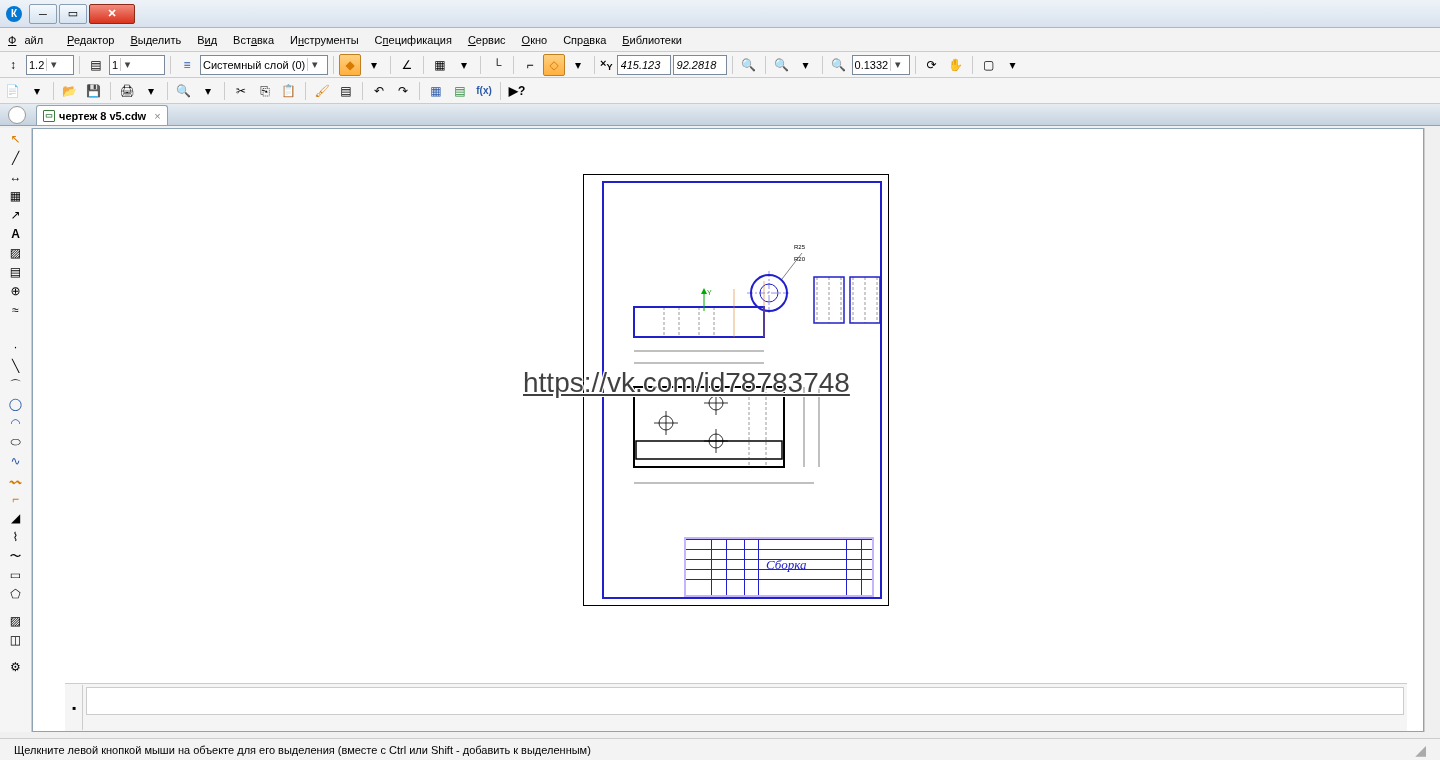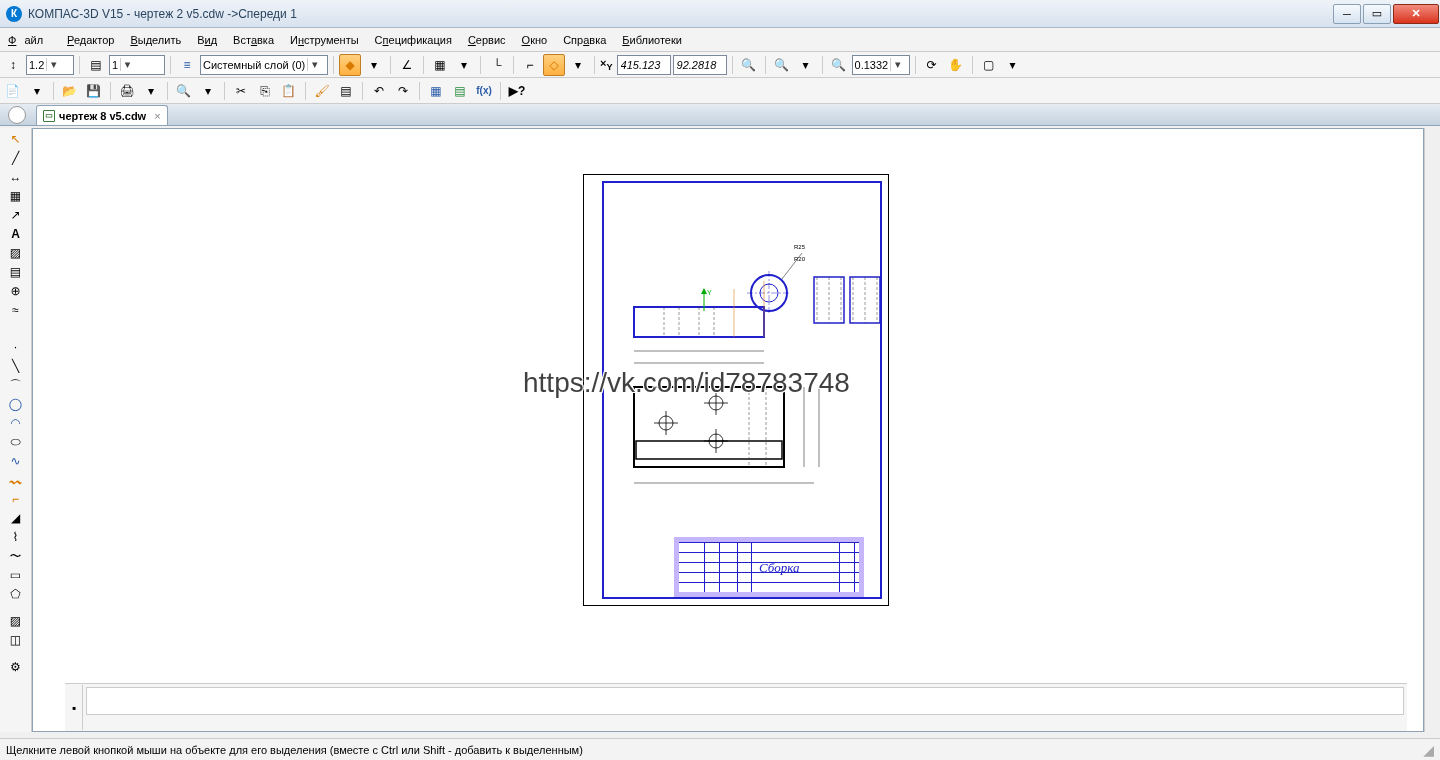--- a/index.html
+++ b/index.html
@@ -24,41 +24,40 @@
 .tab { height:20px; background:#fff; border:1px solid #8fa3b6; border-bottom:none; border-radius:3px 3px 0 0; display:flex; align-items:center; padding:0 6px; gap:4px; font-weight:bold; }
 .tab .x { color:#888; font-weight:normal; margin-left:4px; }
 .tab .ficon { width:12px;height:12px;background:#fff;border:1px solid #3a7a3a;border-radius:1px;font-size:8px;color:#3a7a3a;display:flex;align-items:center;justify-content:center; }
 .work { position:absolute; top:128px; left:0; right:0; bottom:28px; display:flex; }
 .leftbar { width:32px; background:#f5f5f5; border-right:1px solid #ccc; display:flex; flex-direction:column; padding-top:2px; }
 .leftbar .tbtn { width:22px; height:18px; margin:0 auto 1px; }
 .canvas { flex:1; background:#fff; border:1px solid #8fa3b6; position:relative; overflow:hidden; }
 .rightbar { width:16px; background:#f0f0f0; border-left:1px solid #ccc; }
 .drawing { position:absolute; left:550px; top:45px; width:306px; height:432px; border:1px solid #000; background:#fff; }
 .frame { position:absolute; left:18px; top:6px; width:280px; height:418px; border:2px solid #2020cc; }
-.tblock { position:absolute; right:16px; bottom:0; width:190px; height:60px; border:5px solid #c4b5fd; }
+.tblock { position:absolute; right:6px; bottom:0; width:190px; height:60px; border:2px solid #c4b5fd; }
 .tblock .row { border-top:1px solid #2020cc; height:10px; }
 .tblock .col { position:absolute; top:0; bottom:0; border-left:1px solid #2020cc; }
 .tblock .name { position:absolute; left:80px; top:18px; font-style:italic; font-family:serif; font-size:13px; color:#2020cc; }
-.watermark { position:absolute; left:490px; top:238px; font-size:28px; font-family:Arial; color:rgba(30,30,30,.85); text-shadow: -1px -1px 0 #fff, 1px -1px 0 #fff, -1px 1px 0 #fff, 1px 1px 0 #fff; }
+.watermark { position:absolute; left:490px; top:238px; font-size:28px; font-family:Arial; color:rgba(30,30,30,.85); text-shadow: -1px -1px 0 #fff, 1px -1px 0 #fff, -1px 1px 0 #fff, 1px 1px 0 #fff; text-decoration: underline; }
 .bottompanel { position:absolute; left:32px; right:16px; bottom:0; height:48px; background:#f5f5f5; border-top:1px solid #ccc; display:flex; flex-direction:column; }
 .bottompanel .msgarea { flex:1; background:#fff; border:1px solid #ccc; margin:3px; height:28px; }
-.statusbar { position:absolute; left:0; right:0; bottom:0; height:22px; background:#f3f3f3; border-top:1px solid #ccc; display:flex; align-items:center; padding:0 6px; font-size:11px; }
+.statusbar { position:absolute; left:0; right:0; bottom:0; height:22px; background:#f3f3f3; border-top:1px solid #ccc; display:flex; align-items:center; padding:0 14px; font-size:11px; }
 .statusbar .grip { margin-left:auto; color:#aaa; font-size:14px; }
 svg { display:block; }
 .icon-orange { color:#d97a00; }
 .icon-blue { color:#2a5aa8; }
 .icon-green { color:#2a8a3a; }
 .lbl-xy { font-size:11px; font-weight:bold; margin-right:2px; }
 </style>
 </head>
 <body>
 
 <div class="titlebar">
   <div class="appicon">К</div>
-  <div class="title">КОМПАС-3D V15 - чертеж 2 v5.cdw -&gt;Спереди 1</div>
   <div class="winbtns">
     <div class="winbtn">─</div>
     <div class="winbtn">▭</div>
     <div class="winbtn close">✕</div>
   </div>
 </div>
 
 <div class="menubar">
   <span><u>Ф</u><span>айл</span></span>
   <span><u>Р</u>едактор</span>

